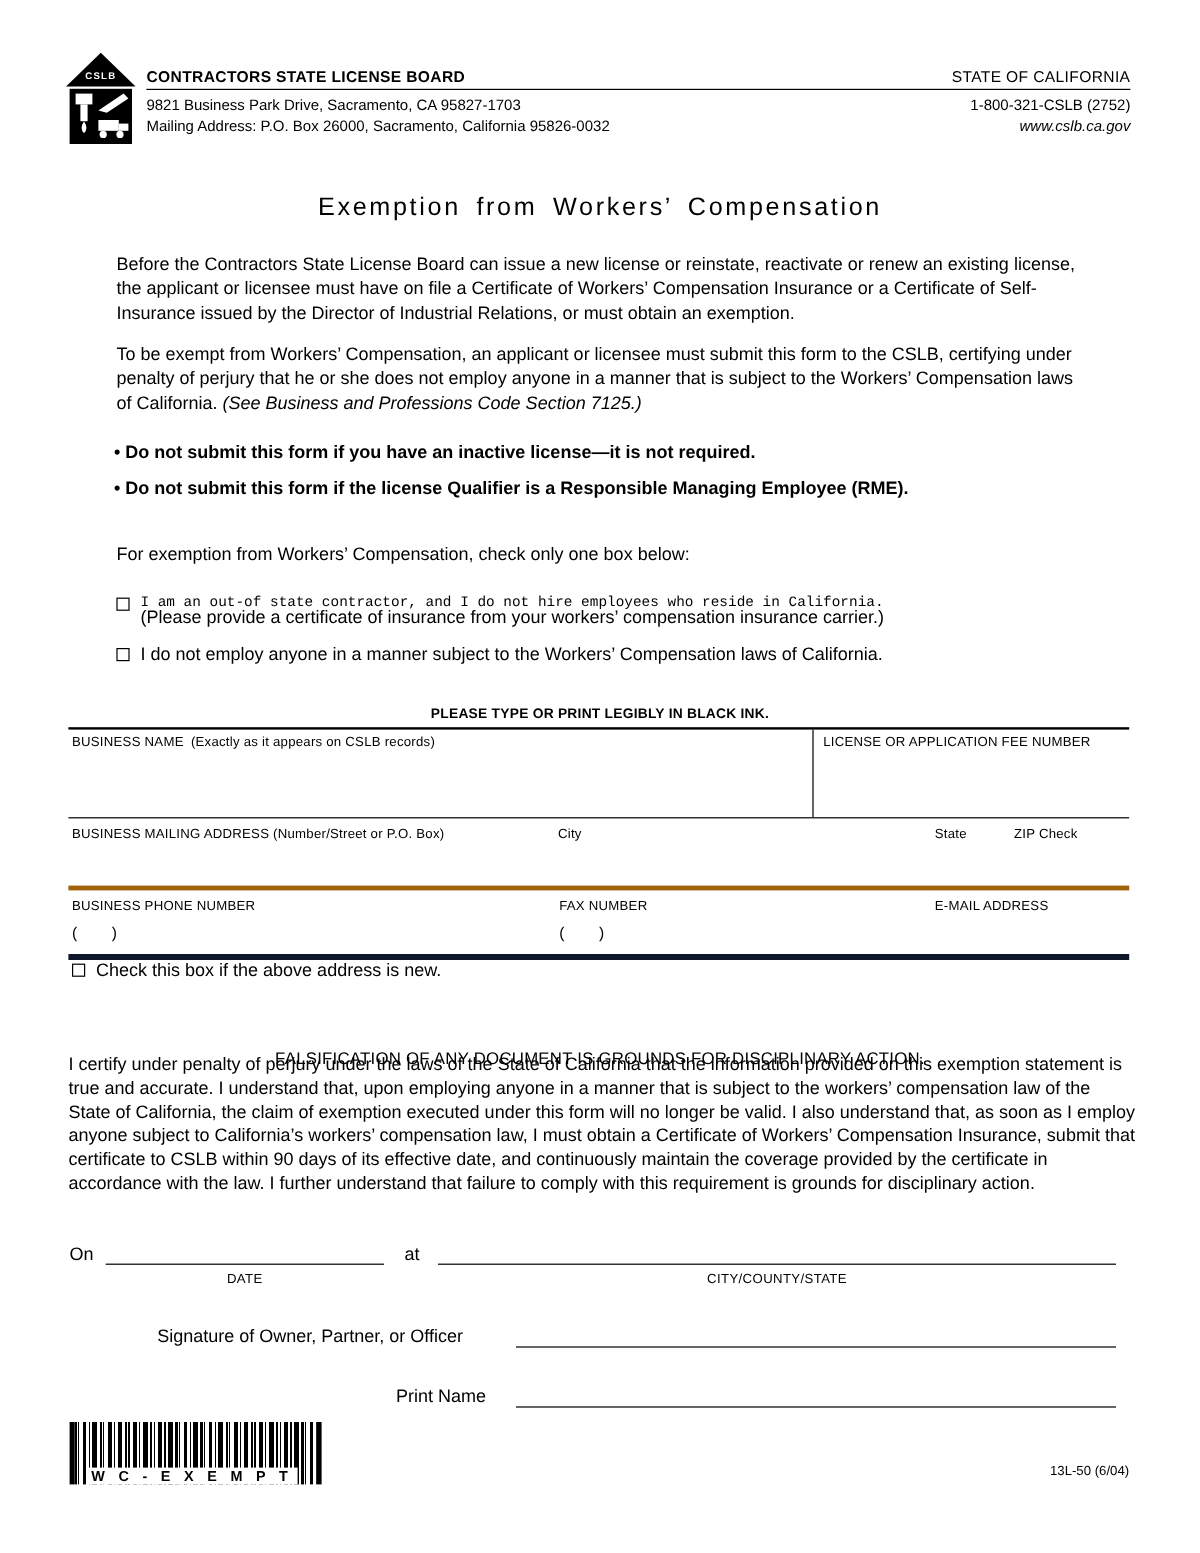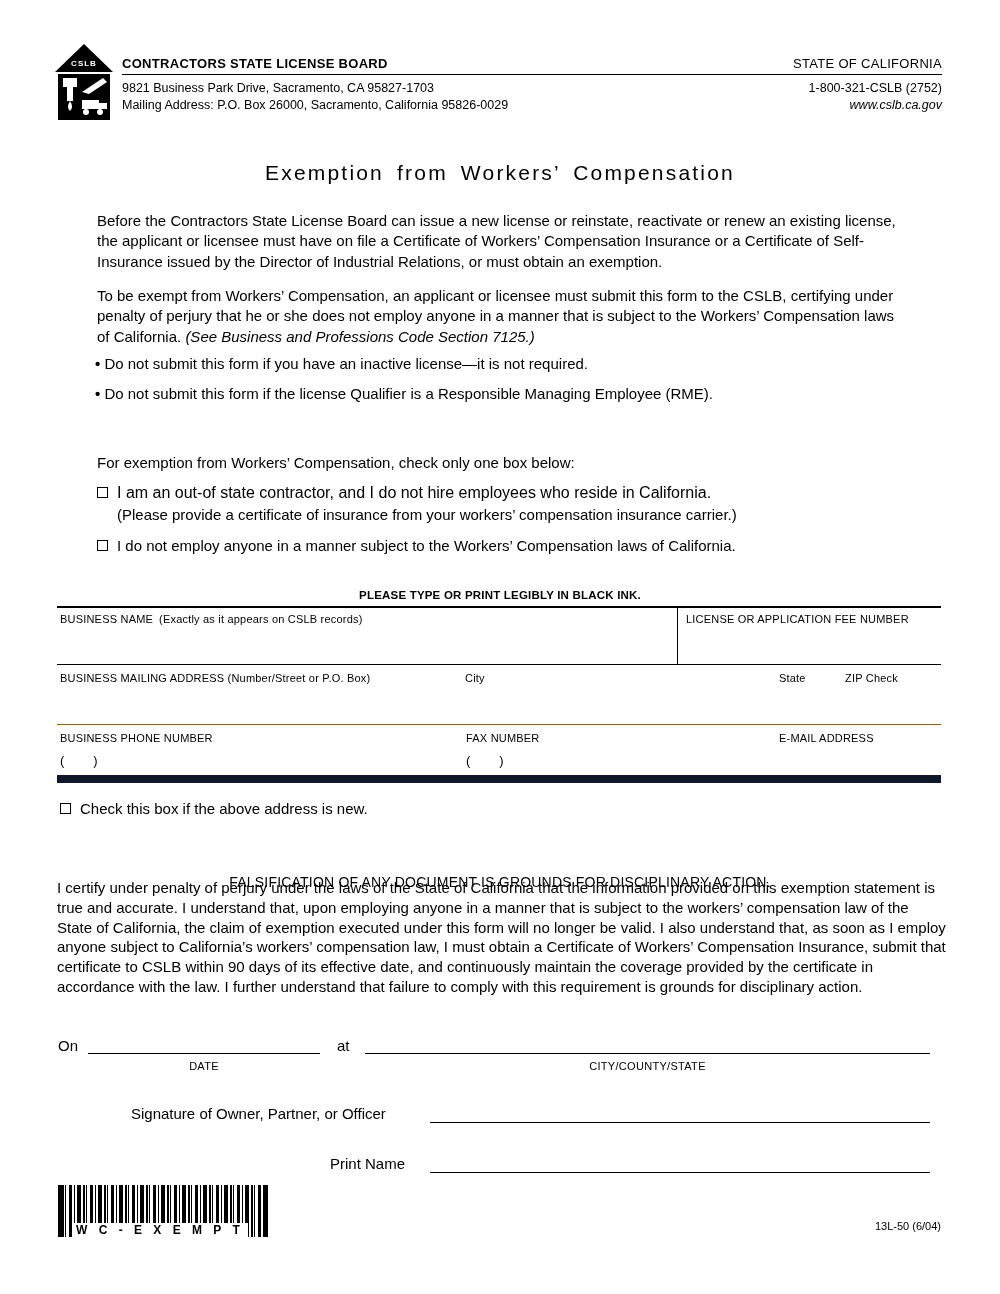--- a/index.html
+++ b/index.html
@@ -22,39 +22,39 @@
   .phone { right:58px; top:81px; font-size:12.5px; }
   .site  { right:58px; top:98px; font-size:12.5px; font-style:italic; }
   .logo  { left:55px; top:44px; width:58px; height:78px; }
 
   
   .title { left:0; right:0; top:161px; text-align:center; font-size:21px; font-weight:normal;
            letter-spacing:2.2px; word-spacing:5px; }
   .para { left:97px; width:800px; font-size:15px; line-height:20.3px; }
   .p1 { top:211px; }
   .p2 { top:286px; }
-  .bullet { left:95px; width:830px; font-size:15px; font-weight:normal; }
+  .bullet { left:95px; width:830px; font-size:15px; font-weight:bold;margin-top:14px; }
   .bullet::before { content:"• "; font-weight:bold; }
   .b1 { top:355px; } .b2 { top:385px; } .b3 { top:414px; }
   .instruction { left:97px; top:454px; font-size:15px; }
 
   .cbrow { display:flex; align-items:flex-start; }
   .cbox { display:inline-block; width:11px; height:11px; border:1.5px solid #000; flex:0 0 auto;
           margin-top:3px; margin-right:9px; background:#fff; cursor:pointer; }
-  .cb1 { left:97px; top:484px; width:760px; font-size:16px; }
+  .cb1 { left:97px; top:495px; width:760px; font-size:12px;font-family:Liberation Mono, monospace; }
   .cb1sub { left:117px; top:506px; font-size:15px; }
   .cb2 { left:97px; top:537px; width:760px; font-size:15px; }
 
   
   .notice { left:0; right:0; top:589px; text-align:center; font-size:11.5px; font-weight:bold; letter-spacing:.2px; }
   .ftable { left:57px; top:606px; width:884px; border-top:2px solid #000; }
   .frow { position:relative; }
-  .row1 { height:57px; border-bottom:1.5px solid #000; }
-  .row2 { height:60px; border-bottom:1px solid #a16207;text-align:right; }
-  .row3 { height:58px; border-bottom:8px solid #0f172a; }
+  .row1 { height:74px; border-bottom:1.5px solid #000; }
+  .row2 { height:60px; border-bottom:4px solid #a16207;text-align:right; }
+  .row3 { height:58px; border-bottom:5px solid #0f172a; }
   .vdiv { position:absolute; left:620px; top:0; bottom:0; border-left:1px solid #000; }
   .flabel { position:absolute; font-size:11px; letter-spacing:.2px; }
   .fhint { font-size:11px; margin-left:6px; }
   .paren { position:absolute; font-size:13px; top:28px; }
 
   .cbnew { left:60px; top:800px; font-size:15px; }
 
   .falsif { left:0; right:0; top:850px; text-align:center; font-size:14px; letter-spacing:.2px;margin-top:24px; }
   .statement { left:57px; top:878px; width:890px; font-size:15px; line-height:19.8px; }
 
@@ -99,21 +99,21 @@
     <polygon points="27,48 48,34 52,38 34,50" fill="#fff"></polygon>
     <rect x="27" y="56" width="17" height="9" fill="#fff"></rect>
     <rect x="44" y="59" width="8" height="6" fill="#fff"></rect>
     <circle cx="31" cy="68" r="3" fill="#fff"></circle>
     <circle cx="45" cy="68" r="3" fill="#fff"></circle>
   </svg>
   <div class="abs agency">CONTRACTORS STATE LICENSE BOARD</div>
   <div class="abs state">STATE OF CALIFORNIA</div>
   <div class="abs hdr-rule"></div>
   <div class="abs addr1">9821 Business Park Drive, Sacramento, CA 95827-1703</div>
-  <div class="abs addr2">Mailing Address: P.O. Box 26000, Sacramento, California 95826-0029</div>
+  <div class="abs addr2">Mailing Address: P.O. Box 26000, Sacramento, California 95826-0032</div>
   <div class="abs phone">1-800-321-CSLB (2752)</div>
   <div class="abs site">www.cslb.ca.gov</div>
 
   <div class="abs title">Exemption from Workers’ Compensation</div>
   <div class="abs para p1">Before the Contractors State License Board can issue a new license or reinstate, reactivate or renew an existing license, the applicant or licensee must have on file a Certificate of Workers’ Compensation Insurance or a Certificate of Self-Insurance issued by the Director of Industrial Relations, or must obtain an exemption.</div>
   <div class="abs para p2"><span>To be exempt from Workers’ Compensation, an applicant or licensee must submit this form to the CSLB, certifying under penalty of perjury that he or she does not employ anyone in a manner that is subject to the Workers’ Compensation laws of California. </span><span class="italic">(See Business and Professions Code Section 7125.)</span></div>
 
   <div class="abs bullet b1">Do not submit this form if you have an inactive license—it is not required.</div>
   <div class="abs bullet b2">Do not submit this form if the license Qualifier is a Responsible Managing Employee (RME).</div>
 

